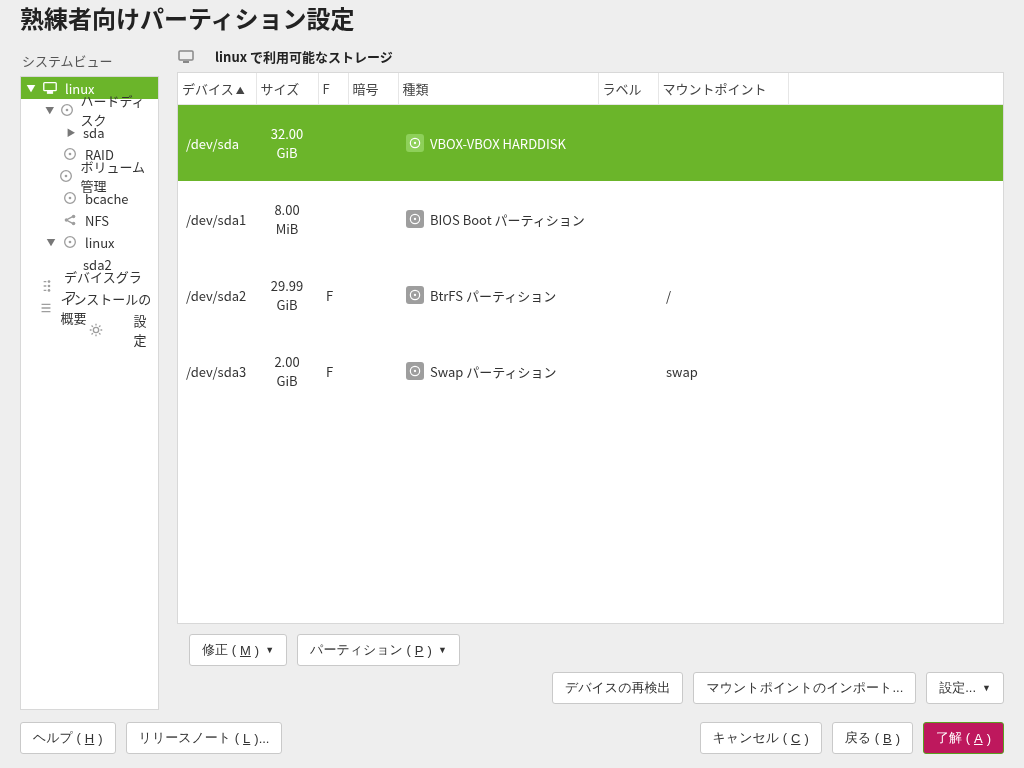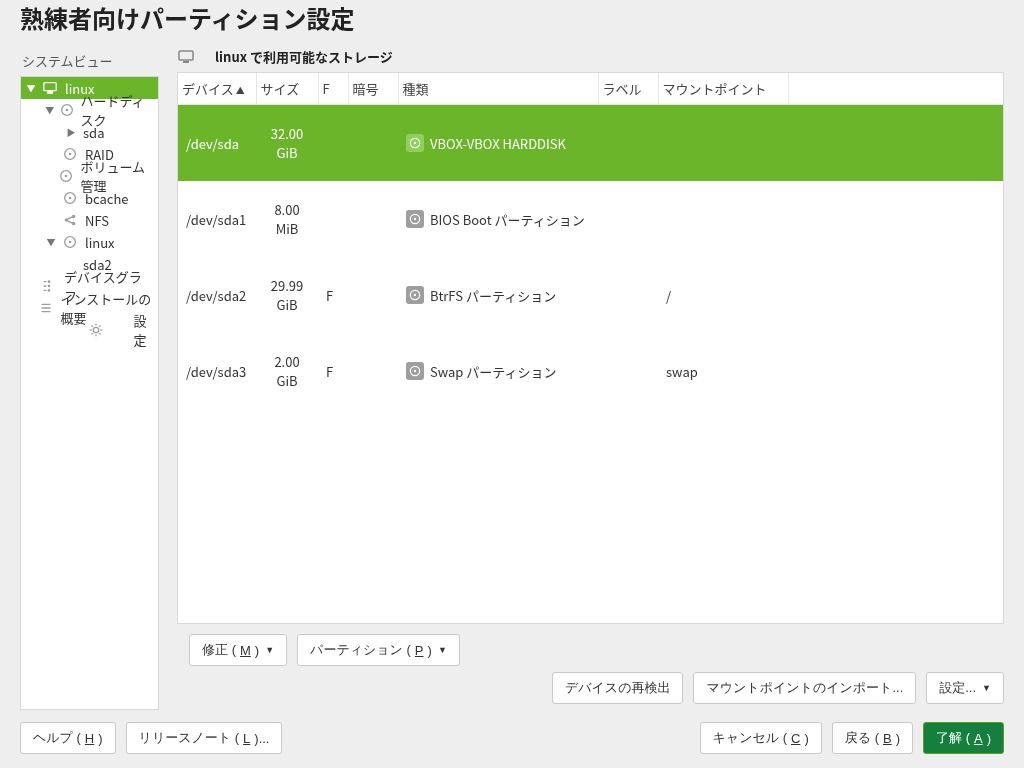--- a/index.html
+++ b/index.html
@@ -95,21 +95,21 @@
     display: flex; align-items: center; justify-content: space-between;
     padding: 8px 20px 14px 20px;
   }
   .footer .left-btns, .footer .right-btns { display:flex; gap:10px; }
 
   button {
     background: #fff; border: 1px solid #c9c9c9; border-radius: 3px;
     padding: 6px 12px; font-size: 13px; color: #333; cursor: pointer;
     display: inline-flex; align-items: center; gap: 4px;
   }
-  button.primary { background: #15803d; color: #fff; border-color: #5aa021; }
+  button.primary { background: #be185d; color: #fff; border-color: #5aa021; }
   .dd-caret { font-size: 9px; margin-left: 2px; }
   .u { text-decoration: underline; }
 
   
   svg { display:block; }
 </style>
 </head>
 <body>
 
 <div class="root">

